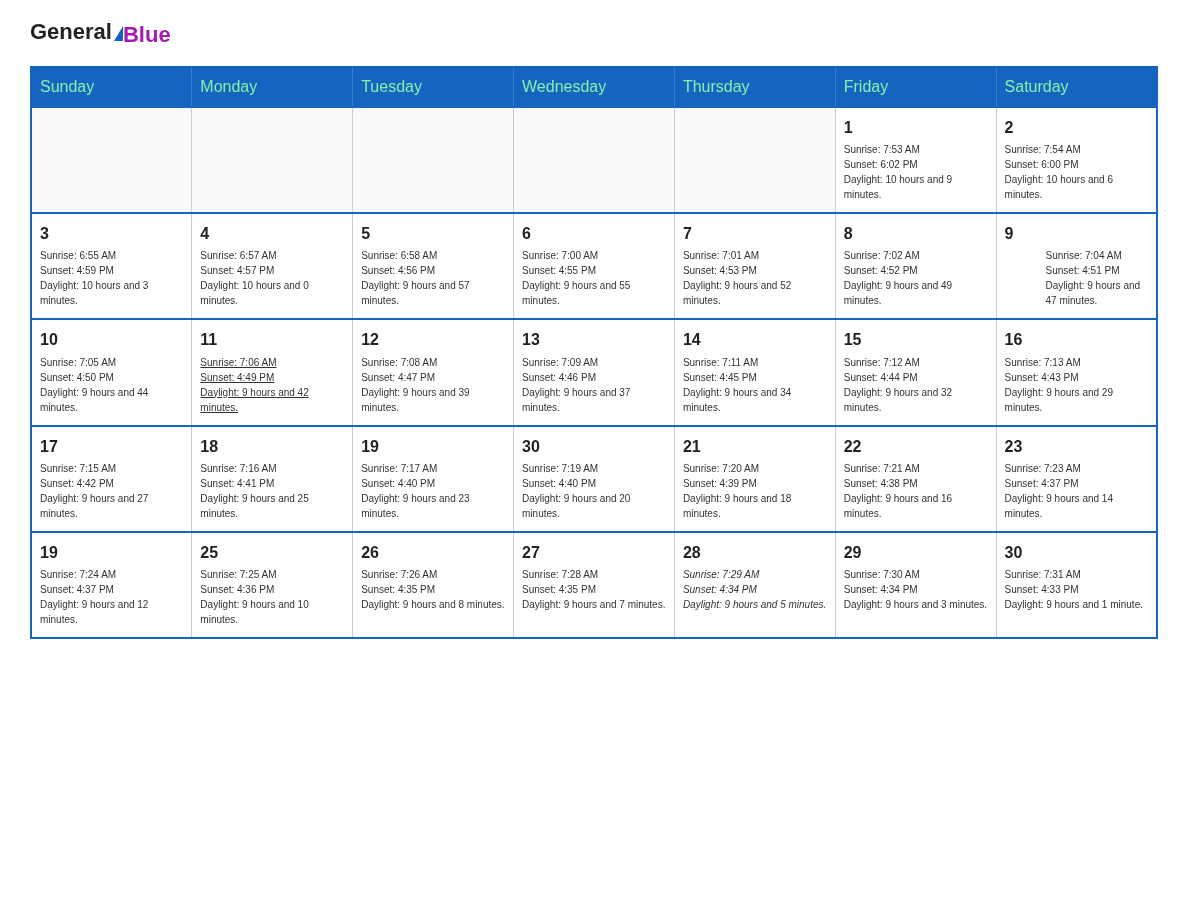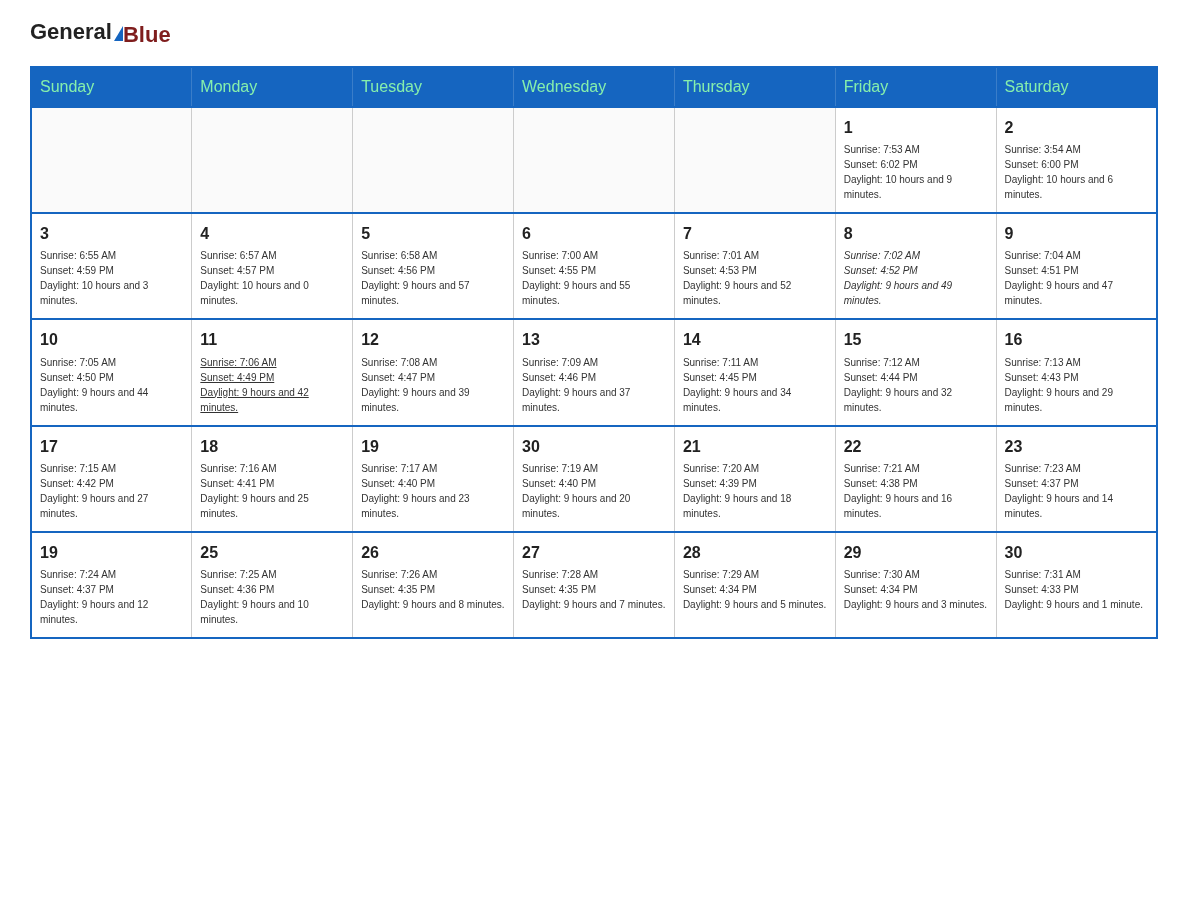--- a/index.html
+++ b/index.html
@@ -24,21 +24,21 @@
     }
     .logo-text {
       display: flex;
       align-items: center;
       font-size: 22px;
       font-weight: bold;
       color: #222;
       line-height: 1.1;
     }
     .logo-general { color: #222; }
-    .logo-blue { color: #7f1d1d; }
+    .logo-blue { color: #a21caf; }
     .logo-triangle {
       width: 0;
       height: 0;
       border-left: 9px solid transparent;
       border-right: 0px solid transparent;
       border-bottom: 15px solid #1565c0;
       display: inline-block;
       margin-left: 2px;
       margin-bottom: -2px;
     }
@@ -146,21 +146,21 @@
         <td class="empty-cell"></td>
         <td class="empty-cell"></td>
         <td>
           <span class="day-number">1</span>
           <div class="day-info" style="white-space: pre-line;">Sunrise: 7:53 AM
 Sunset: 6:02 PM
 Daylight: 10 hours and 9 minutes.</div>
         </td>
         <td>
           <span class="day-number">2</span>
-          <div class="day-info" style="white-space: pre-line;">Sunrise: 3:54 AM
+          <div class="day-info" style="white-space: pre-line;">Sunrise: 7:54 AM
 Sunset: 6:00 PM
 Daylight: 10 hours and 6 minutes.</div>
         </td>
       </tr>
       <tr>
         <td>
           <span class="day-number">3</span>
           <div class="day-info" style="white-space: pre-line;">Sunrise: 6:55 AM
 Sunset: 4:59 PM
 Daylight: 10 hours and 3 minutes.</div>
@@ -184,27 +184,27 @@
 Daylight: 9 hours and 55 minutes.</div>
         </td>
         <td>
           <span class="day-number">7</span>
           <div class="day-info" style="white-space: pre-line;">Sunrise: 7:01 AM
 Sunset: 4:53 PM
 Daylight: 9 hours and 52 minutes.</div>
         </td>
         <td>
           <span class="day-number">8</span>
-          <div class="day-info" style="white-space: pre-line; font-style: italic;">Sunrise: 7:02 AM
+          <div class="day-info" style="white-space: pre-line;">Sunrise: 7:02 AM
 Sunset: 4:52 PM
 Daylight: 9 hours and 49 minutes.</div>
         </td>
         <td>
           <span class="day-number">9</span>
-          <div class="day-info" style="white-space: pre-line;">Sunrise: 7:04 AM
+          <div class="day-info" style="white-space: pre-line; margin-left: 41px;">Sunrise: 7:04 AM
 Sunset: 4:51 PM
 Daylight: 9 hours and 47 minutes.</div>
         </td>
       </tr>
       <tr>
         <td>
           <span class="day-number">10</span>
           <div class="day-info" style="white-space: pre-line;">Sunrise: 7:05 AM
 Sunset: 4:50 PM
 Daylight: 9 hours and 44 minutes.</div>
@@ -310,21 +310,21 @@
 Daylight: 9 hours and 8 minutes.</div>
         </td>
         <td>
           <span class="day-number">27</span>
           <div class="day-info" style="white-space: pre-line;">Sunrise: 7:28 AM
 Sunset: 4:35 PM
 Daylight: 9 hours and 7 minutes.</div>
         </td>
         <td>
           <span class="day-number">28</span>
-          <div class="day-info" style="white-space: pre-line;">Sunrise: 7:29 AM
+          <div class="day-info" style="white-space: pre-line; font-style: italic;">Sunrise: 7:29 AM
 Sunset: 4:34 PM
 Daylight: 9 hours and 5 minutes.</div>
         </td>
         <td>
           <span class="day-number">29</span>
           <div class="day-info" style="white-space: pre-line;">Sunrise: 7:30 AM
 Sunset: 4:34 PM
 Daylight: 9 hours and 3 minutes.</div>
         </td>
         <td>

